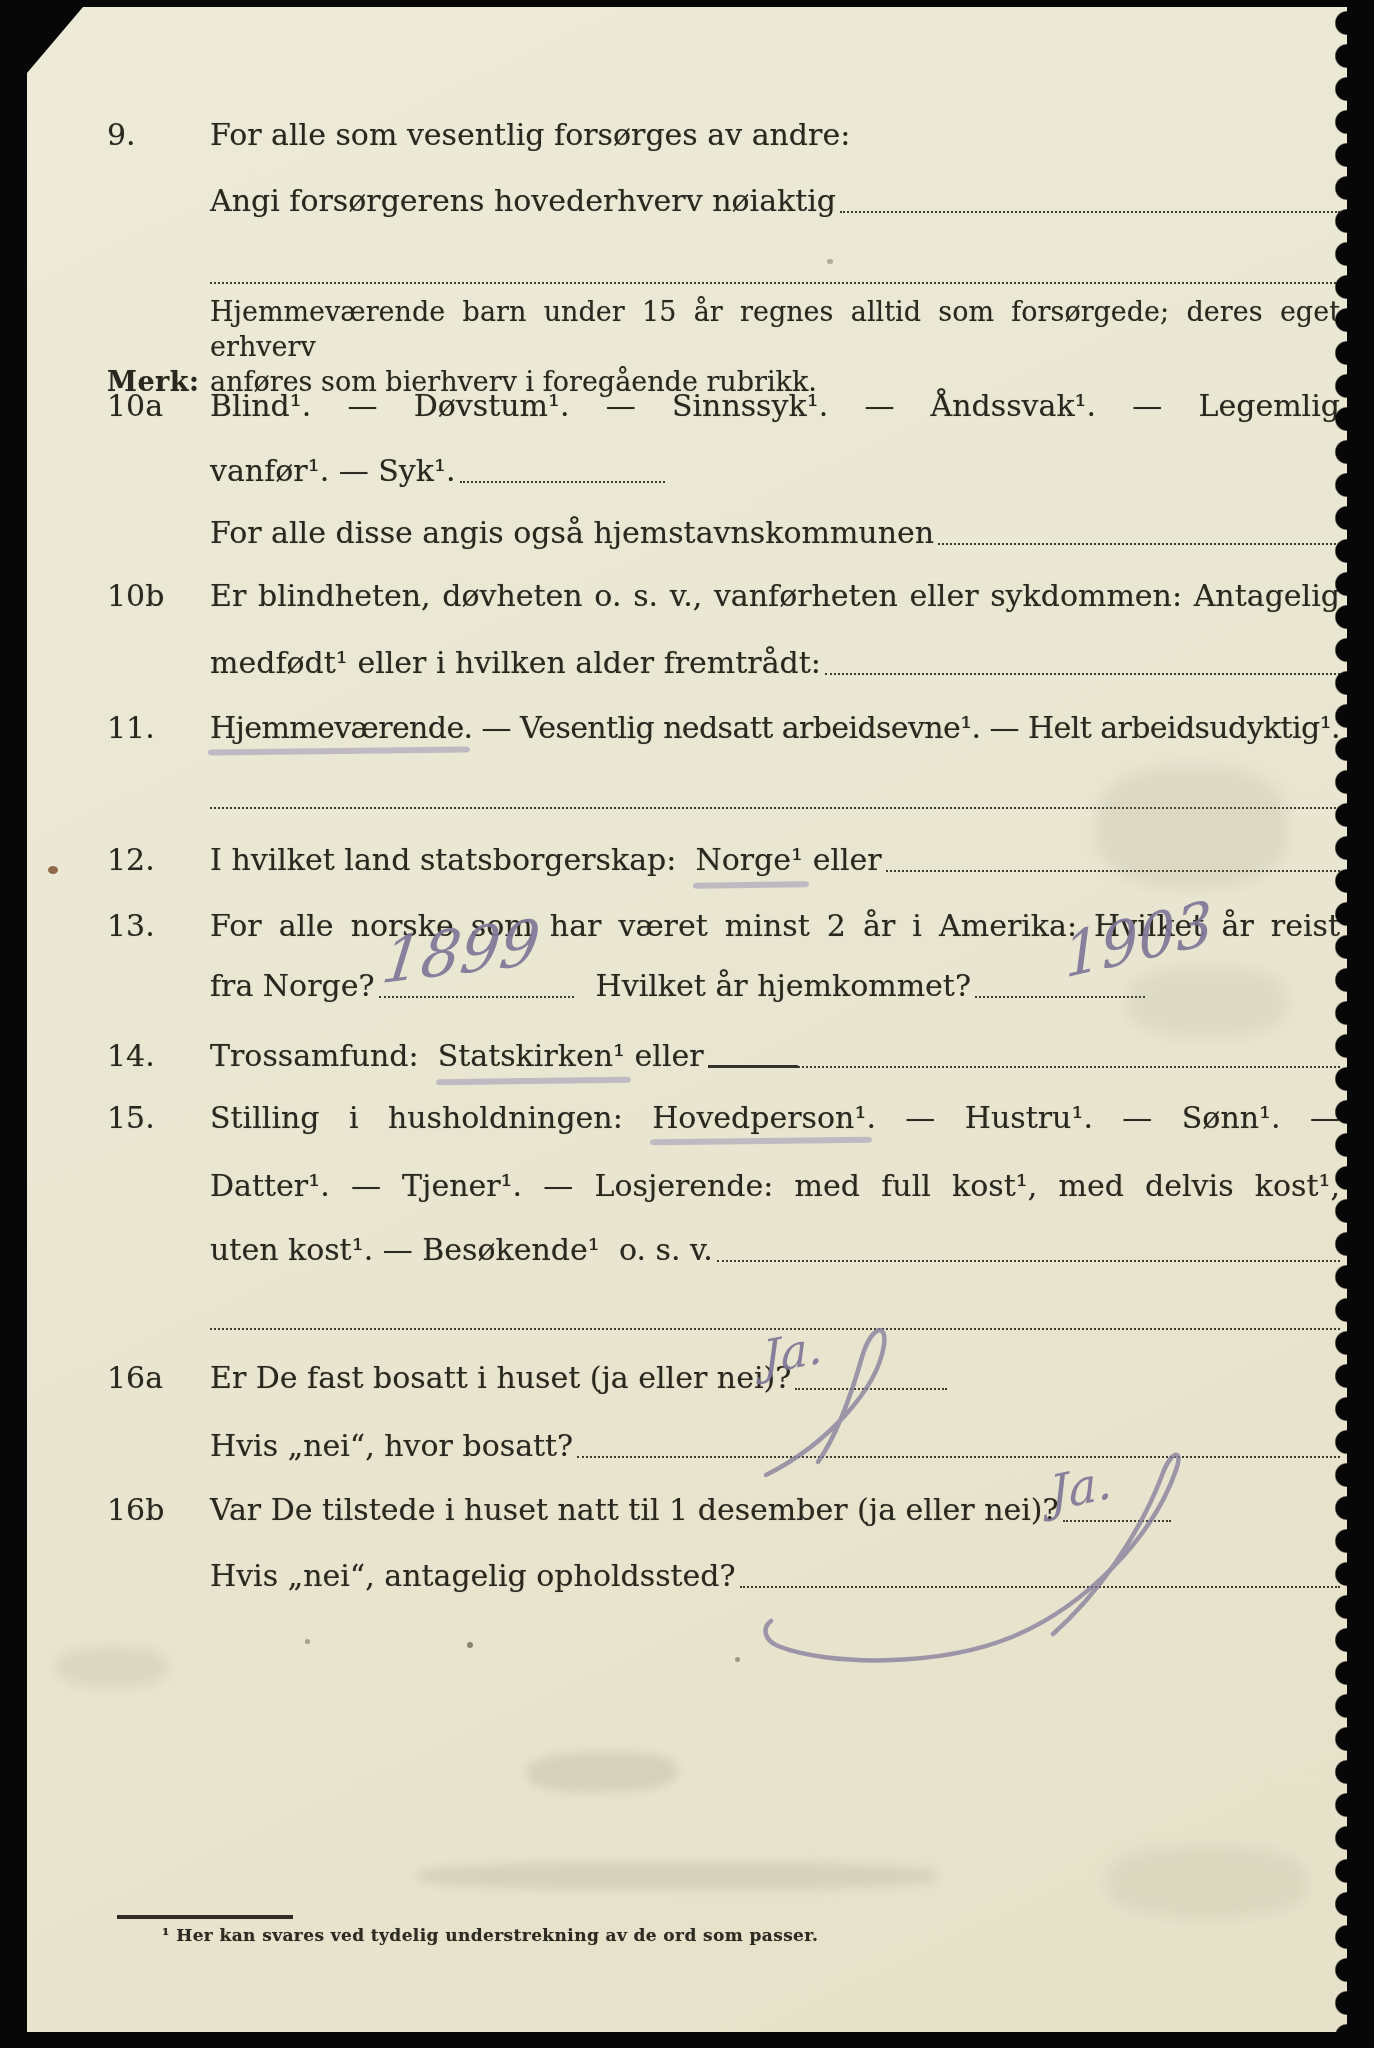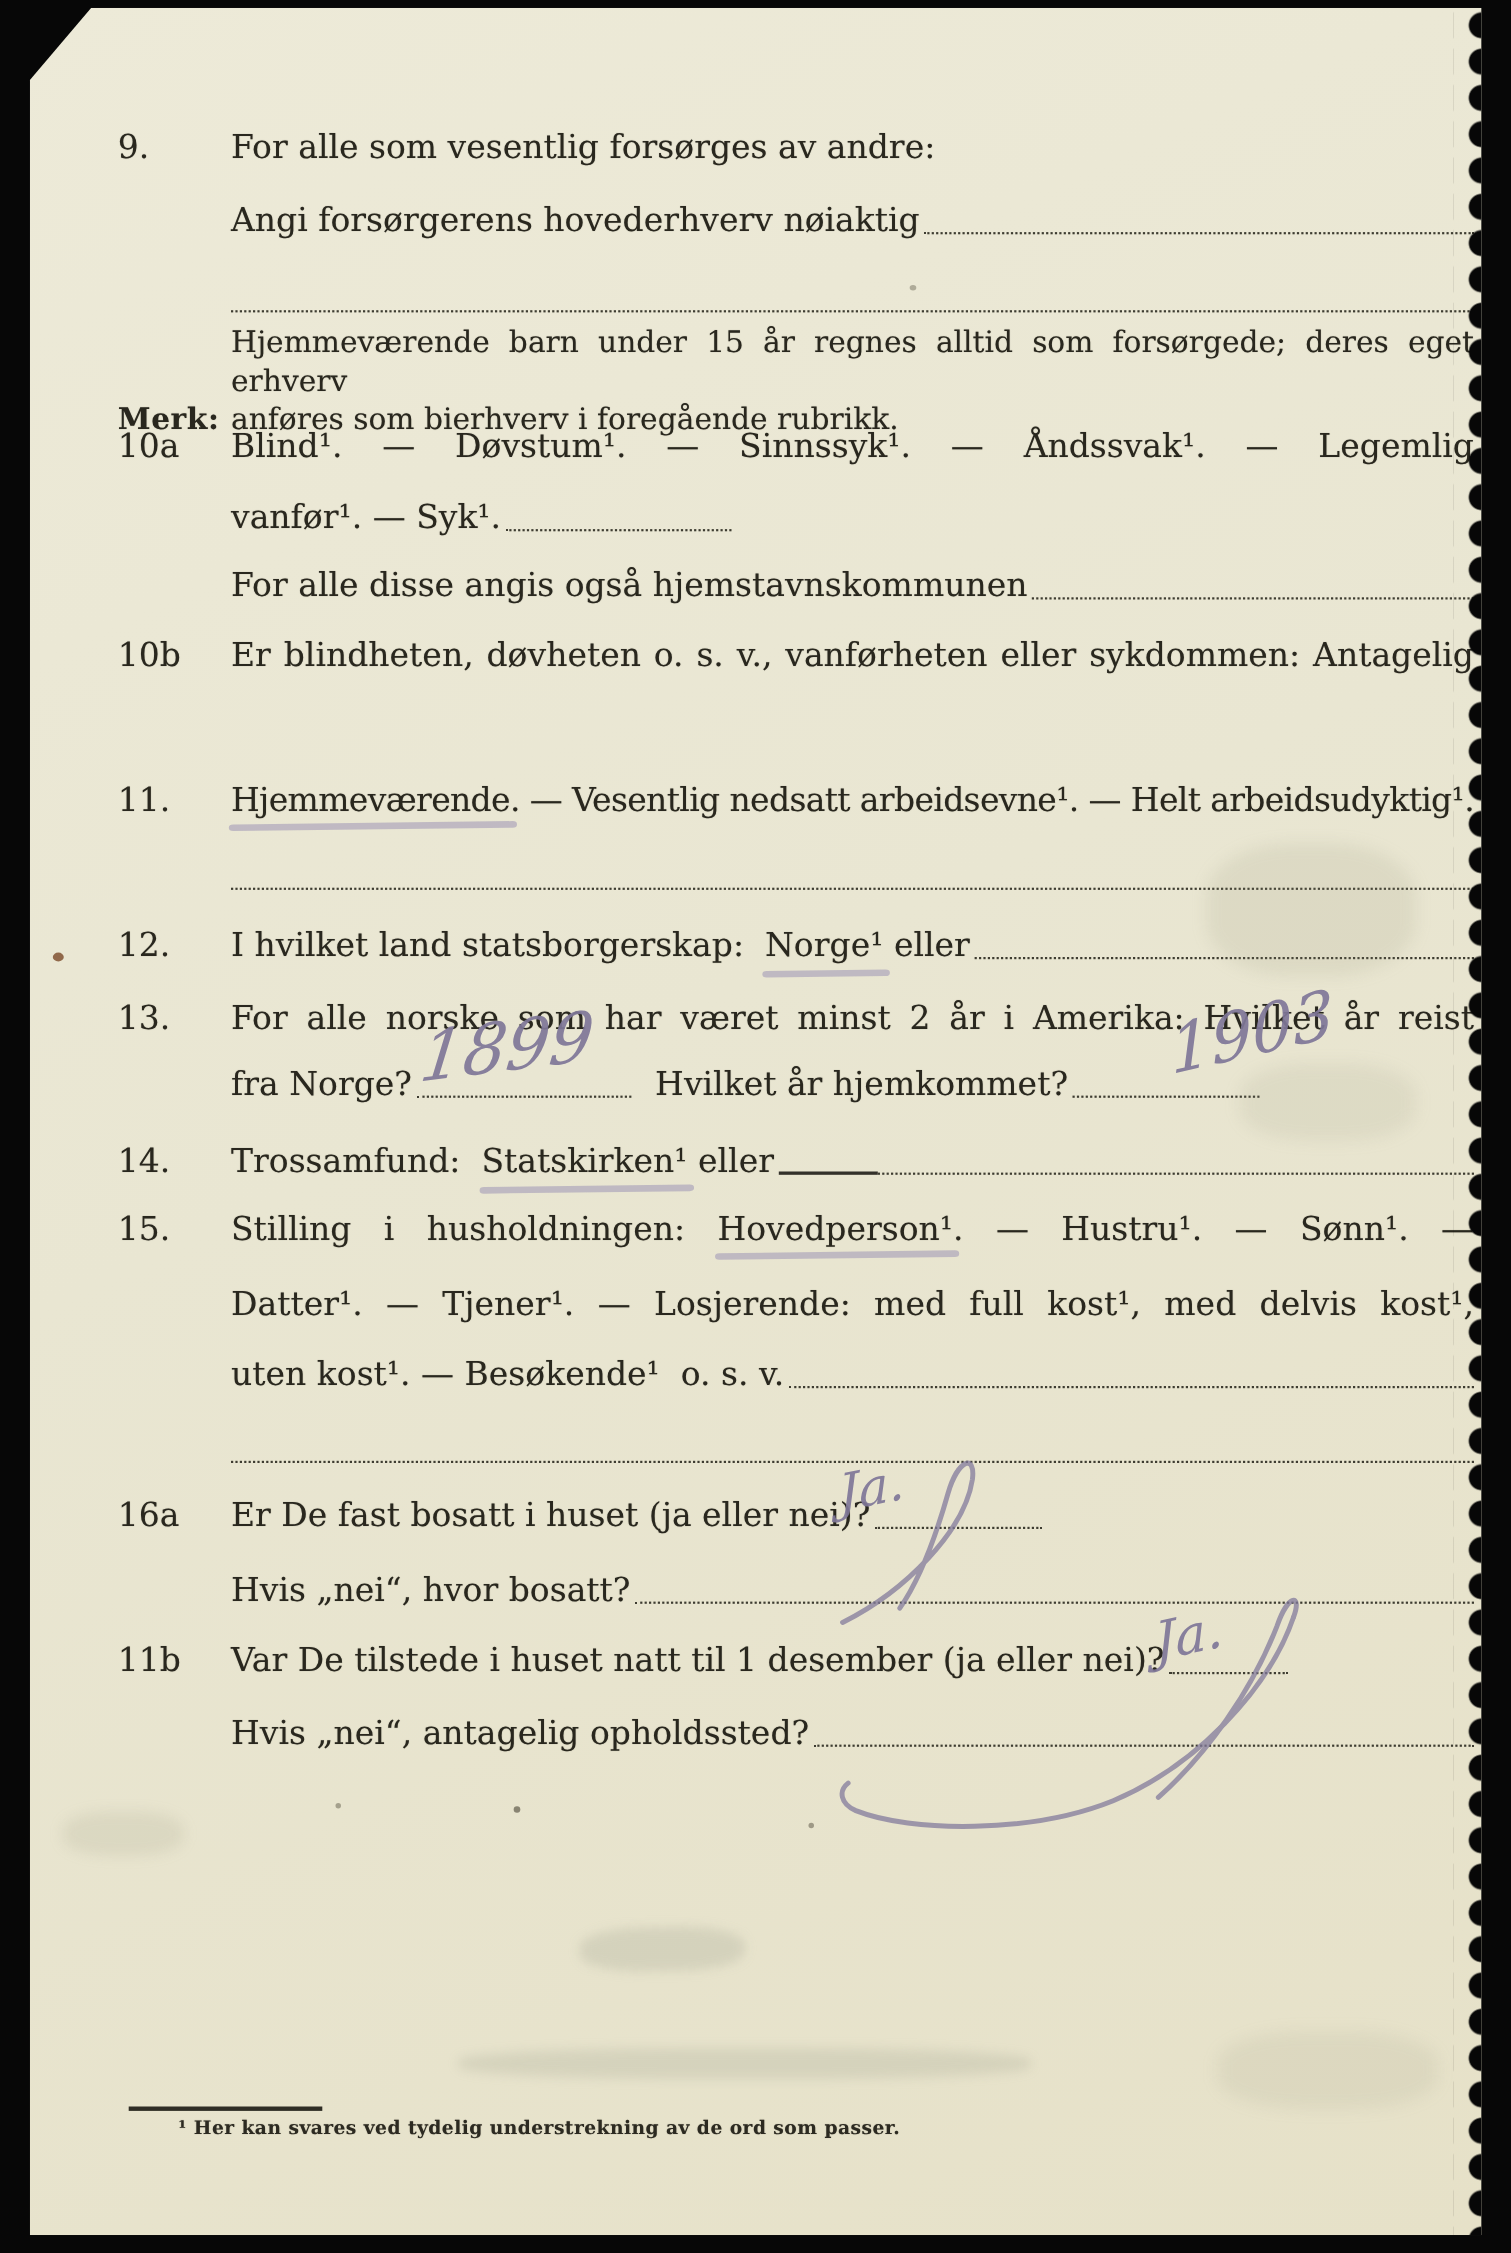--- a/index.html
+++ b/index.html
@@ -93,20 +93,24 @@
   </div>
   <div class="row indent" style="top:445px">
     <span class="txt">vanfør¹. — Syk¹.</span>
     <div class="lead fx" style="width:205px"></div>
   </div>
 
   <div class="row" style="top:570px">
     <div class="num">10b</div>
     <div class="content block fill">Er blindheten, døvheten o. s. v., vanførheten eller sykdommen:  Antagelig</div>
   </div>
+  <div class="row indent" style="top:637px">
+    <span class="txt">medfødt¹ eller i hvilken alder fremtrådt:</span>
+    <div class="lead"></div>
+  </div>
 
   <div class="row" style="top:702px">
     <div class="num">11.</div>
     <div class="content block fill tight">
       <span class="pu">Hjemmeværende</span><span>. — Vesentlig nedsatt arbeidsevne¹. — Helt arbeidsudyktig¹.</span>
     </div>
   </div>
   <div class="rule" style="top:800px"></div>
 
   <div class="row" style="top:834px">
@@ -165,21 +169,21 @@
       <div class="lead fx" style="width:152px"></div>
       <span class="hand" style="left:655px;top:-30px;font-size:46px;transform:rotate(-11deg) skewX(-8deg)">Ja.</span>
     </div>
   </div>
   <div class="row indent" style="top:1420px">
     <span class="txt">Hvis „nei“, hvor bosatt?</span>
     <div class="lead"></div>
   </div>
 
   <div class="row" style="top:1484px">
-    <div class="num">11b</div>
+    <div class="num">16b</div>
     <div class="content">
       <span class="txt">Var De tilstede i huset natt til 1 desember (ja eller nei)?</span>
       <div class="lead fx" style="width:108px"></div>
       <span class="hand" style="left:942px;top:-28px;font-size:48px;transform:rotate(-12deg) skewX(-8deg)">Ja.</span>
     </div>
   </div>
   <div class="row indent" style="top:1550px">
     <span class="txt">Hvis „nei“, antagelig opholdssted?</span>
     <div class="lead"></div>
   </div>

